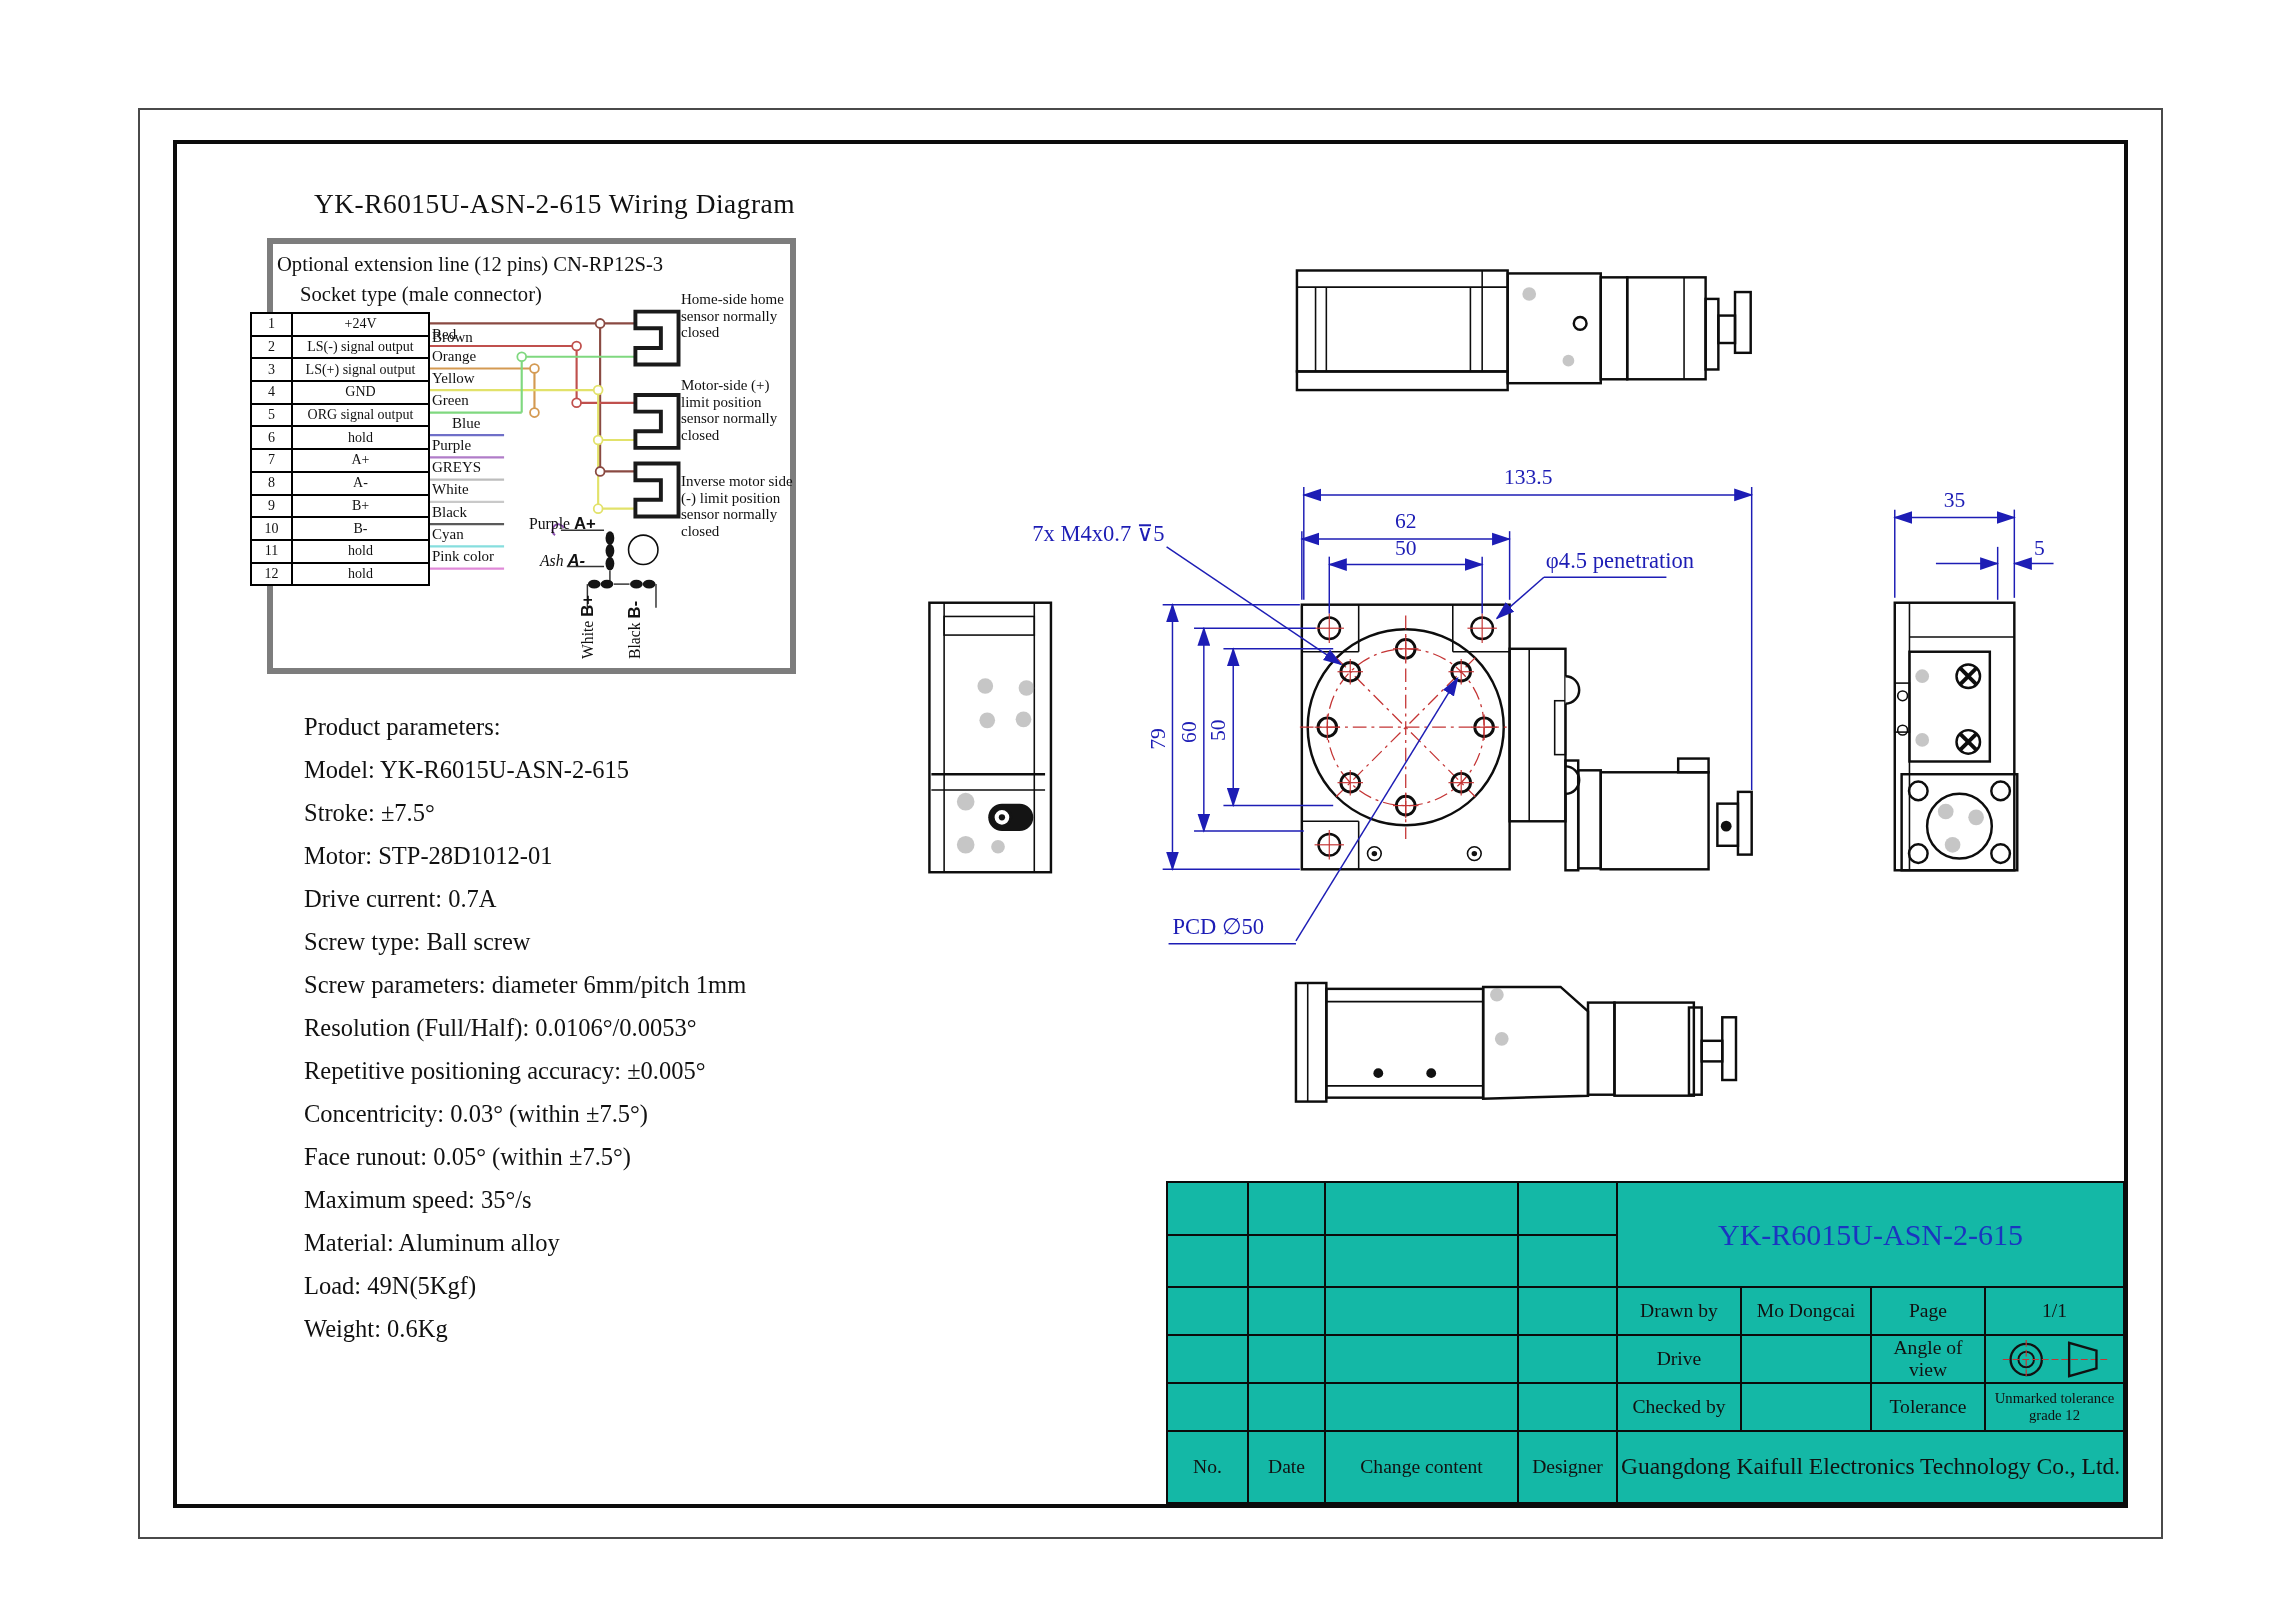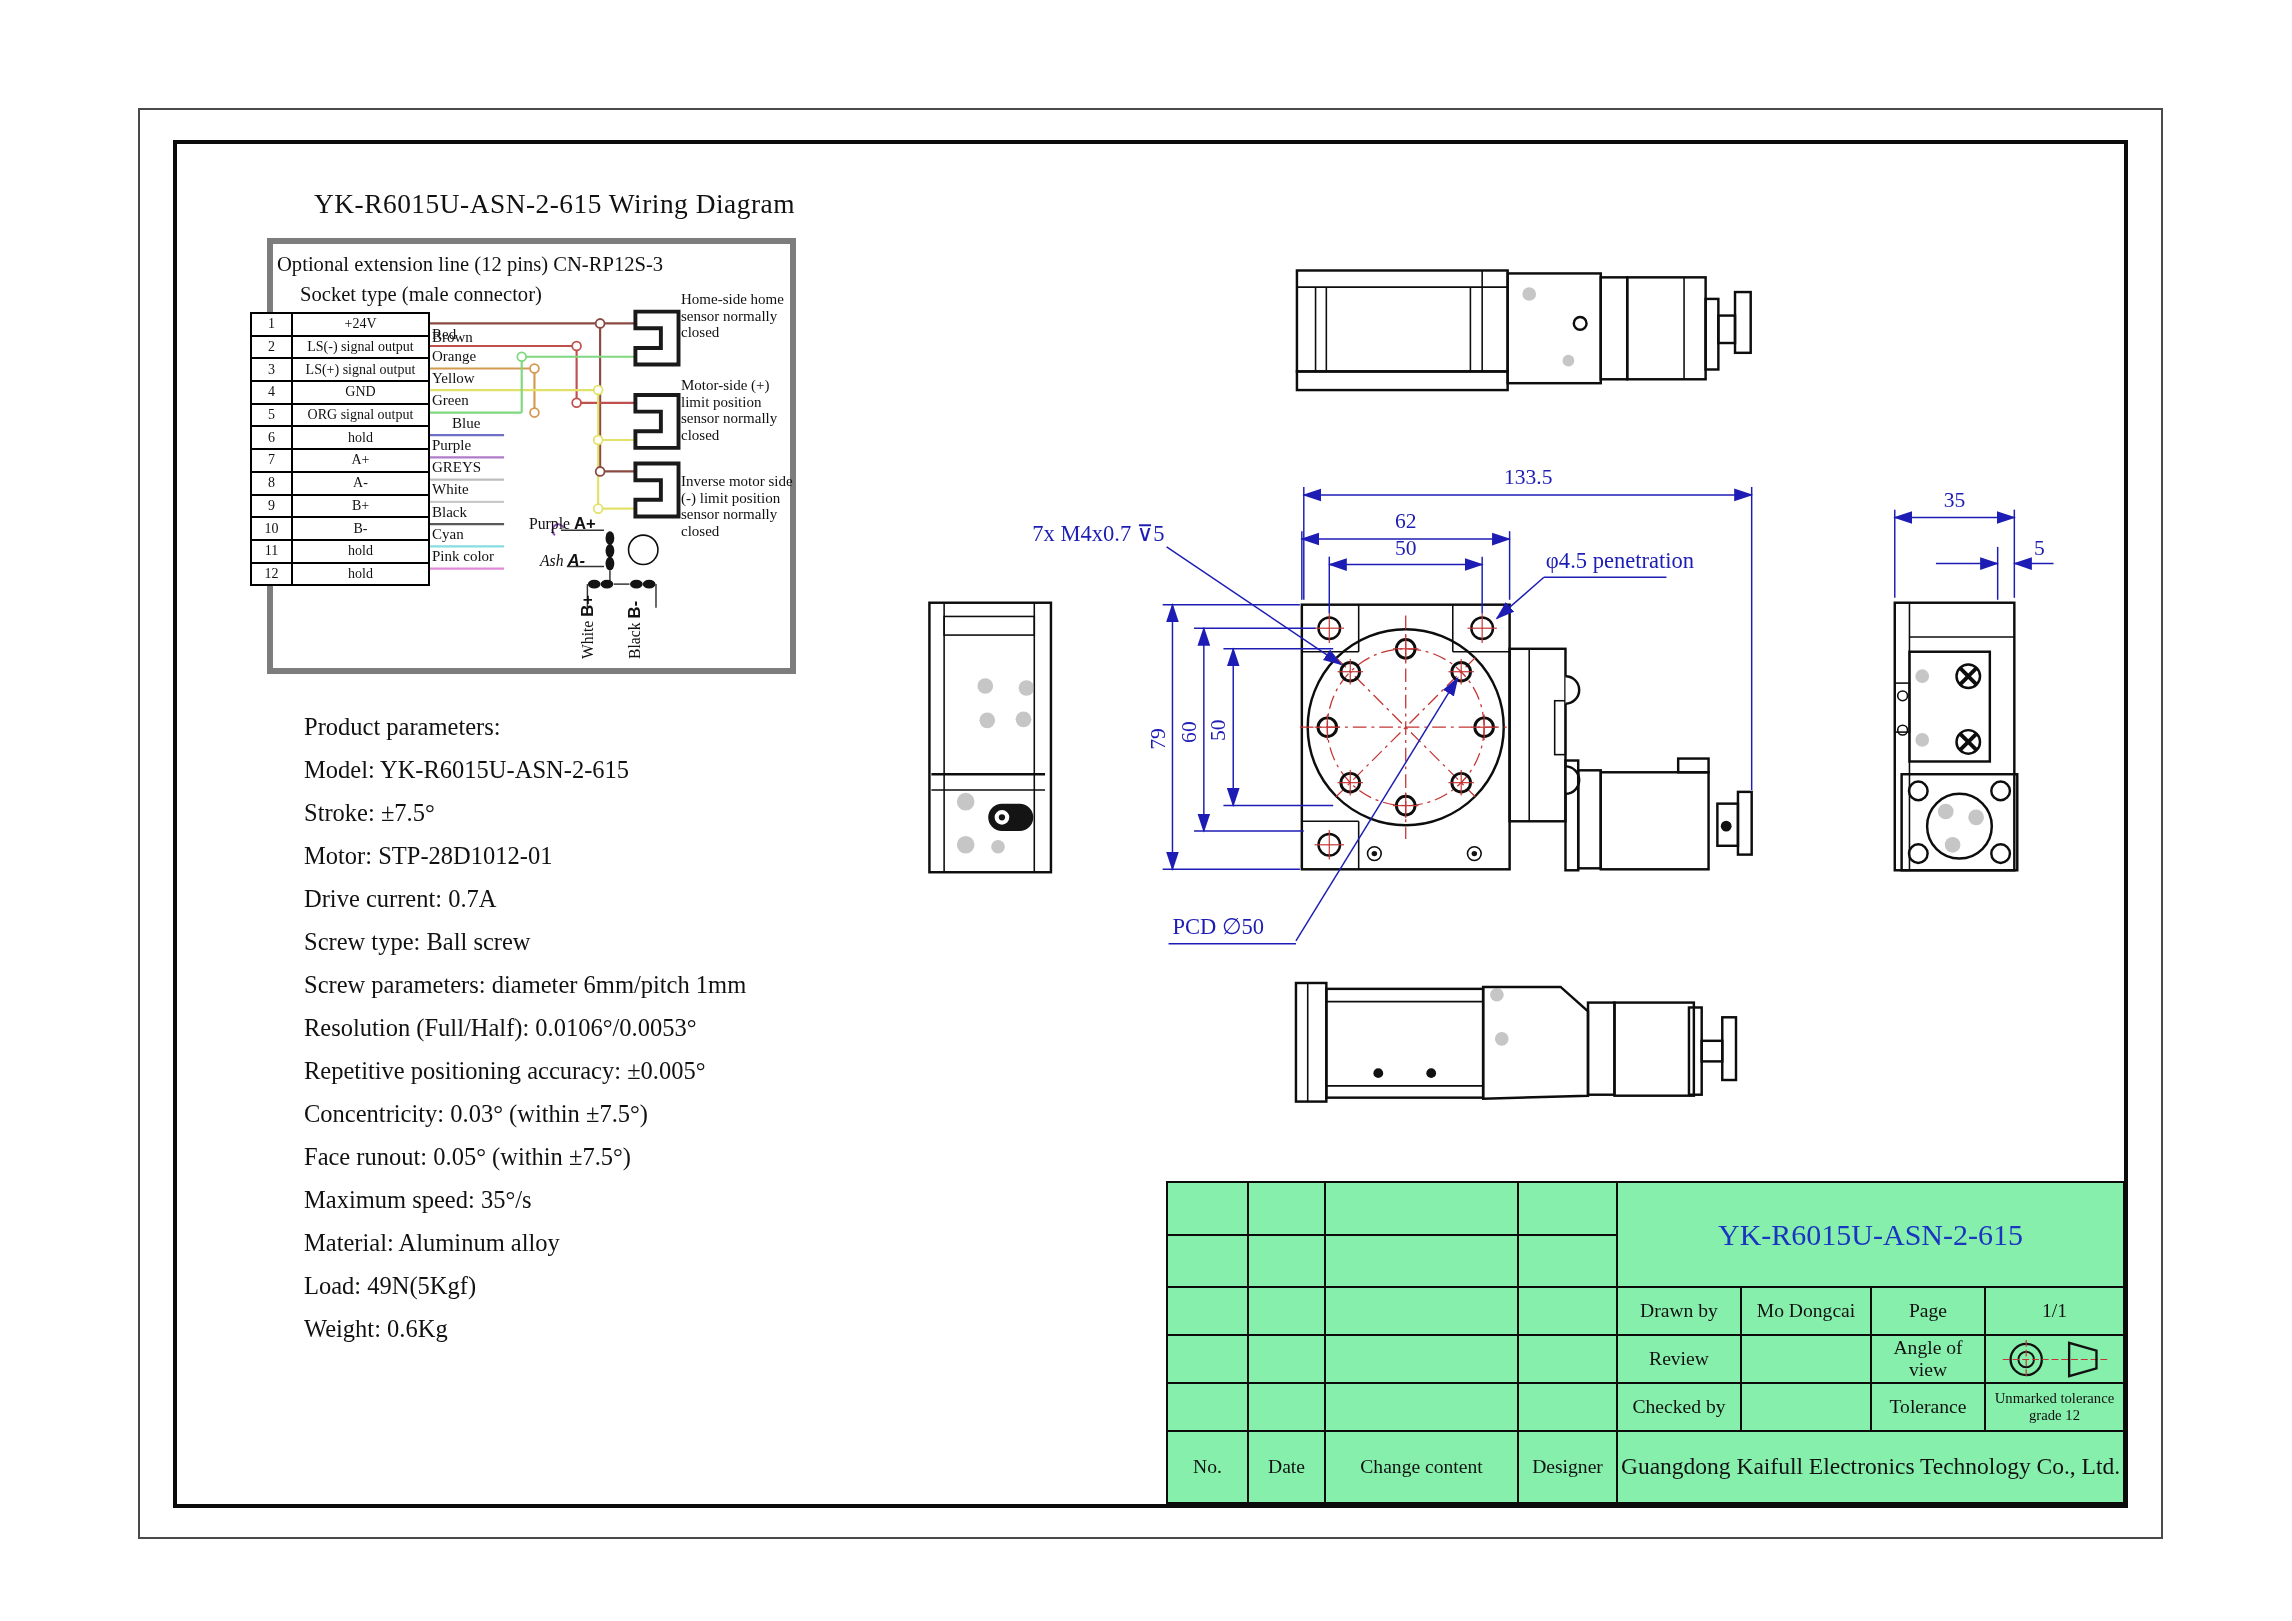--- a/index.html
+++ b/index.html
@@ -43,21 +43,21 @@
   .jdot{fill:#fff;stroke-width:1.8;}
   .conn{fill:#fff;stroke:#1a1a1a;stroke-width:4;}
   .coil{fill:#141414;}
   .leadln{stroke:#333;stroke-width:1.5;fill:none;}
   
   .tblock{left:1166px;top:1181px;display:grid;z-index:2;background:#fff;
           grid-template-columns:81px 77px 193px 99px 124px 130px 114px 137px;
           grid-template-rows:53px 52px 48px 48px 48px 70px;
           border:2.5px solid #0b0b0b;box-sizing:content-box;}
   .tb-cell{border-right:2px solid #0b0b0b;border-bottom:2px solid #0b0b0b;display:flex;align-items:center;justify-content:center;
-           font-size:19.6px;text-align:center;line-height:21.6px;background:#86efac;}
+           font-size:19.6px;text-align:center;line-height:21.6px;background:#14b8a6;}
   .tb-cell.nr{border-right:none;}
   .tb-cell.nb{border-bottom:none;}
   .tb-title{grid-column:5/9;grid-row:1/3;font-size:30px;color:#1a35c0;border-right:none;}
   .tb-company{grid-column:5/9;grid-row:6;font-size:23.5px;border-right:none;border-bottom:none;}
   .tb-small{font-size:14.7px;line-height:16.7px;padding:0 5.9px;}
 </style>
 </head>
 <body>
 
 <div class="sheet">
@@ -448,21 +448,21 @@
       <div class="tb-cell"></div>
       <div class="tb-cell"></div>
     <div class="tb-cell">Drawn by</div>
     <div class="tb-cell">Mo Dongcai</div>
     <div class="tb-cell">Page</div>
     <div class="tb-cell nr">1/1</div>
     <div class="tb-cell"></div>
       <div class="tb-cell"></div>
       <div class="tb-cell"></div>
       <div class="tb-cell"></div>
-    <div class="tb-cell">Review</div>
+    <div class="tb-cell">Drive</div>
     <div class="tb-cell"></div>
     <div class="tb-cell">Angle of view</div>
     <div class="tb-cell nr">
       <svg width="123" height="45" viewBox="0 0 126 46">
         <circle cx="34" cy="23" r="16" fill="none" stroke="#111" stroke-width="2.4"></circle>
         <circle cx="34" cy="23" r="8" fill="none" stroke="#111" stroke-width="2"></circle>
         <line x1="10" y1="23" x2="120" y2="23" stroke="#c43434" stroke-width="1.2" stroke-dasharray="7 3"></line>
         <line x1="34" y1="3" x2="34" y2="43" stroke="#c43434" stroke-width="1.2" stroke-dasharray="7 3"></line>
         <path d="M78,6 L78,40 L106,32 L106,14 Z" fill="none" stroke="#111" stroke-width="2.4"></path>
       </svg>

